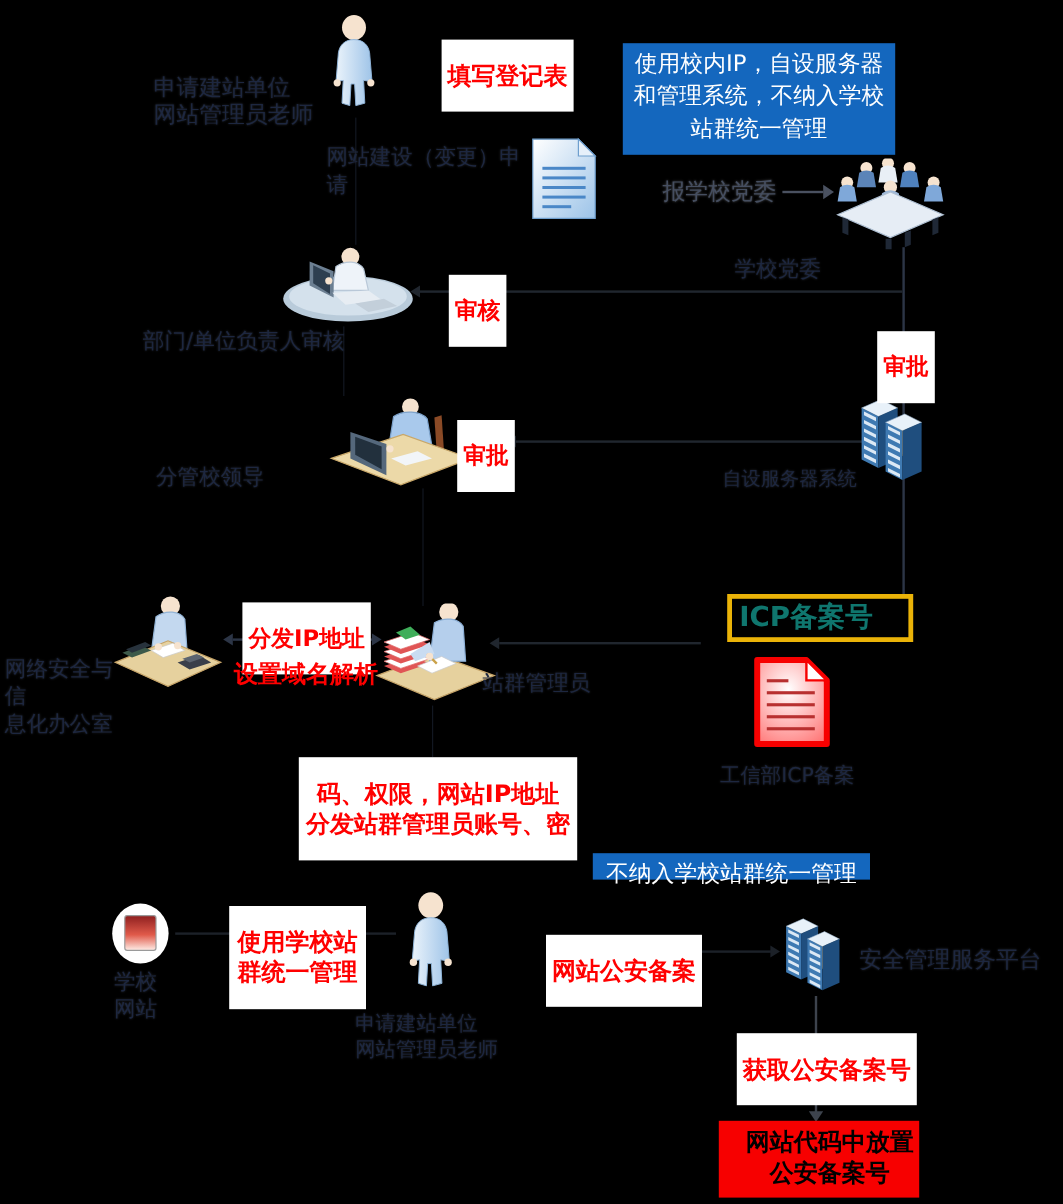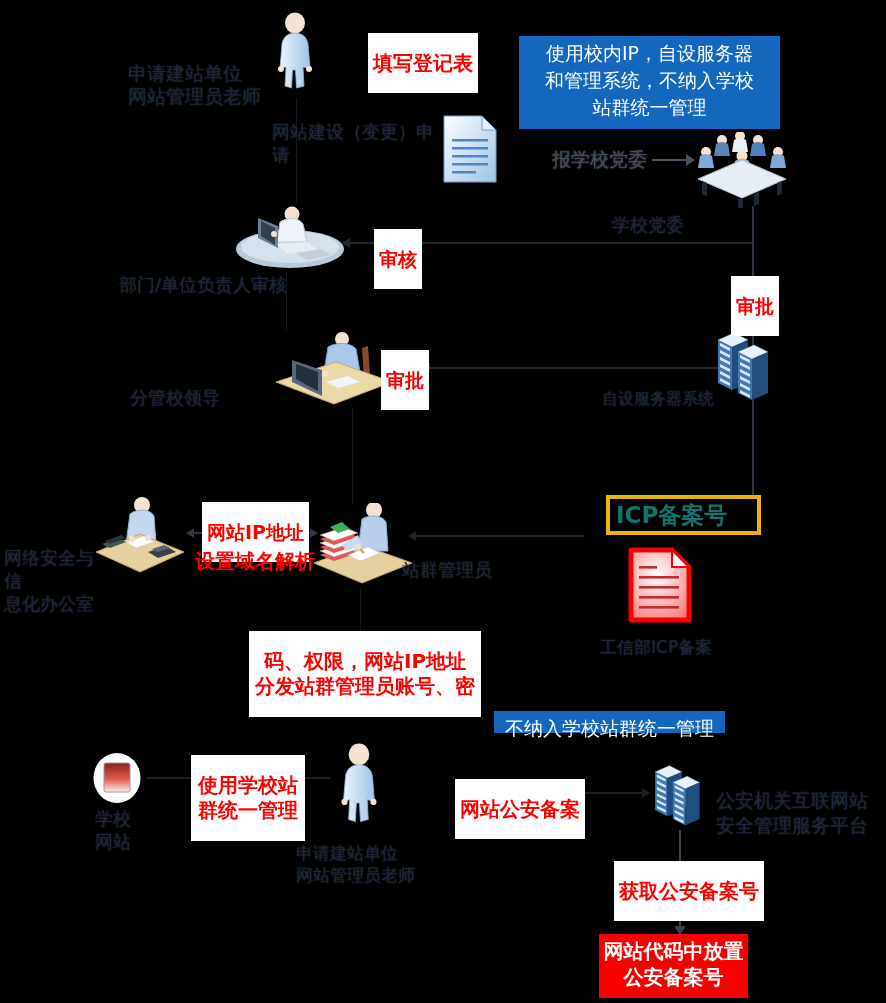--- a/index.html
+++ b/index.html
@@ -7,21 +7,21 @@
           font-family:"DejaVu Sans","Liberation Sans",sans-serif;}
   .abs{position:absolute;}
   
   .role{color:#1d2740;text-shadow:0 0 2px rgba(135,146,165,.30);
         font-size:18px;line-height:23px;}
   
   .red-tag{position:absolute;background:#ffffff;color:#ff0000;font-weight:bold;
            font-size:19px;line-height:24px;padding:18px 5px;white-space:nowrap;text-align:center;}
   .red-bold{position:absolute;color:#ff0000;font-weight:bold;font-size:20px;white-space:nowrap;}
   .blue-box{position:absolute;background:#1467be;color:#ffffff;text-align:center;}
-  .red-box{position:absolute;background:#f70000;color:#ffffff;text-align:center;font-weight:bold;}
+  .red-box{position:absolute;background:#f70000;color:#000000;text-align:center;font-weight:bold;padding-left:18px;}
   .line{position:absolute;}
   .tri{position:absolute;width:0;height:0;}
   .dim{color:#454e60;text-shadow:0 0 2px rgba(190,196,208,.45);font-size:19px;white-space:nowrap;}
 </style>
 </head>
 <body>
 
 <div id="canvas">
 
   <div class="line" style="left:652px;top:159px;width:34px;height:2px;background:#4a5160;"></div>
@@ -326,56 +326,55 @@
     <div>学校</div>
     <div>网站</div>
   </div>
 
   <div class="abs role" style="left:296px;top:842px;width:135px;font-size:17px;line-height:22px;">
     <div>申请建站单位</div>
     <div>网站管理员老师</div>
   </div>
 
   <div class="abs role" style="left:716px;top:788px;width:170px;font-size:19px;line-height:25px;">
-    <div>公安机关互联网站</div>
     <div>安全管理服务平台</div>
   </div>
 
   <div class="red-tag" style="left:368px;top:33px;font-size:20px;">填写登记表</div>
 
   <div class="abs dim" style="left:552px;top:147px;">报学校党委</div>
 
   <div class="red-tag" style="left:374px;top:229px;">审核</div>
 
   <div class="red-tag" style="left:381px;top:350px;">审批</div>
 
   <div class="red-tag" style="left:731px;top:276px;">审批</div>
 
   <div class="abs" style="left:606px;top:495px;width:141px;height:32px;border:4px solid #eab308;color:#0f766e;font-weight:bold;font-size:23px;line-height:32px;padding-left:6px;white-space:nowrap;">ICP备案号</div>
 
-  <div class="red-tag" style="left:202px;top:502px;">网站IP地址</div>
+  <div class="red-tag" style="left:202px;top:502px;">分发IP地址</div>
 
   <div class="red-bold" style="left:195px;top:548px;">设置域名解析</div>
 
   <div class="red-tag" style="left:249px;top:631px;width:222px;font-size:20px;line-height:25px;">
     <div>码、权限，网站IP地址</div>
     <div>分发站群管理员账号、密</div>
   </div>
 
   <div class="red-tag" style="left:191px;top:755px;width:104px;font-size:20px;line-height:25px;">
     <div>使用学校站</div>
     <div>群统一管理</div>
   </div>
 
   <div class="red-tag" style="left:455px;top:779px;font-size:20px;">网站公安备案</div>
 
 
   <div class="red-tag" style="left:614px;top:861px;font-size:20px;">获取公安备案号</div>
 
-  <div class="blue-box" style="left:519px;top:36px;width:261px;height:89px;font-size:19px;line-height:27px;padding-top:4px;">
+  <div class="blue-box" style="left:519px;top:36px;width:227px;height:89px;font-size:19px;line-height:27px;padding-top:4px;">
     <div>使用校内IP，自设服务器</div>
     <div>和管理系统，不纳入学校</div>
     <div>站群统一管理</div>
   </div>
 
   <div class="blue-box" style="left:494px;top:711px;width:231px;height:22px;font-size:19px;line-height:34px;">不纳入学校站群统一管理</div>
 
   <div class="red-box" style="left:599px;top:934px;width:149px;height:60px;font-size:20px;line-height:26px;padding-top:4px;">
     <div>网站代码中放置</div>
     <div>公安备案号</div>

